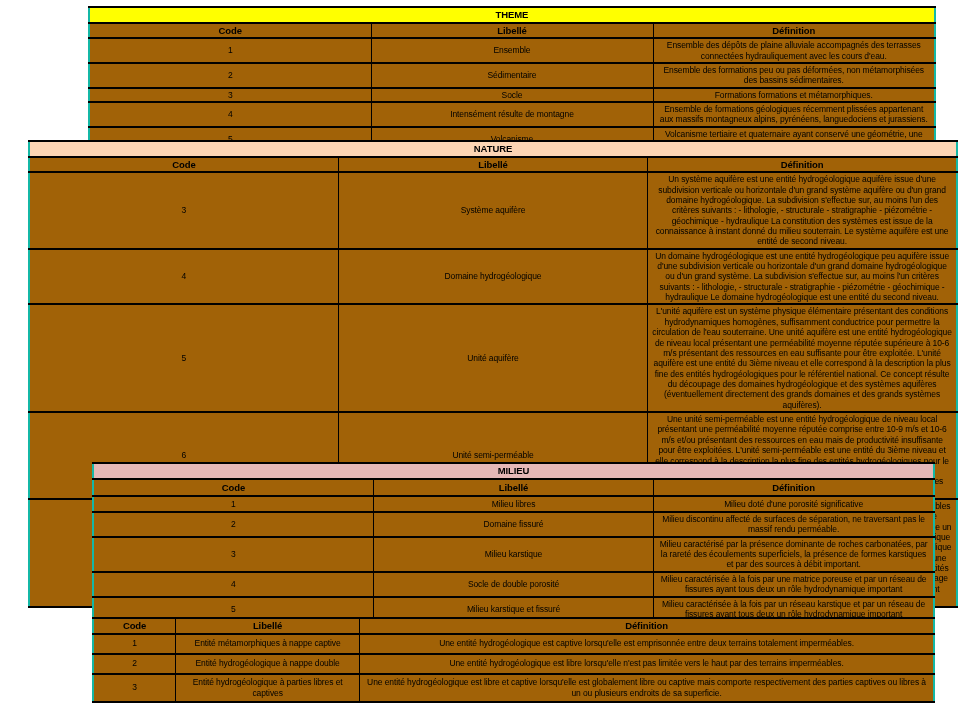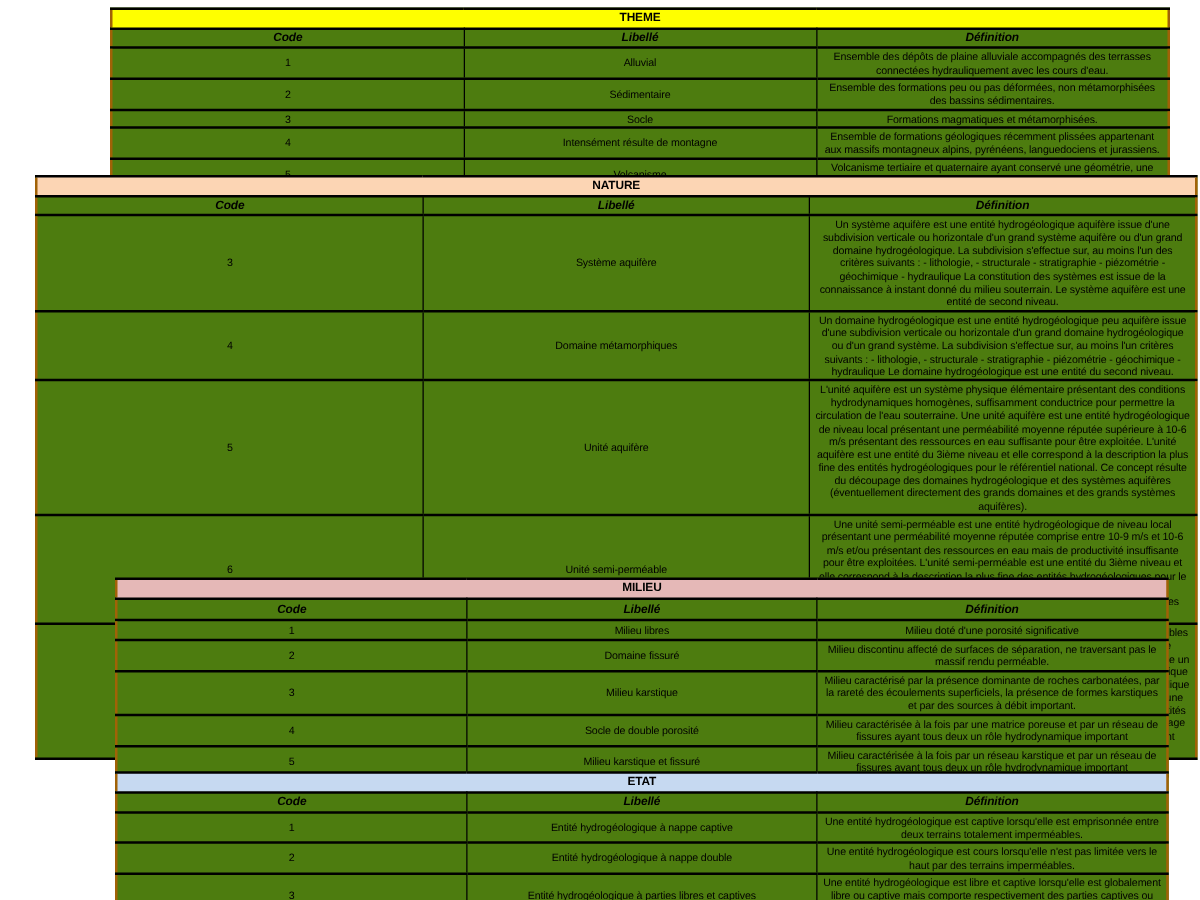--- a/index.html
+++ b/index.html
@@ -8,38 +8,38 @@
     background: #ffffff;
     position: relative;
     overflow: hidden;
     font-family: "Liberation Sans", "DejaVu Sans", sans-serif;
     color: #000;
   }
   table.def-table {
     position: absolute;
     border-collapse: collapse;
     table-layout: fixed;
-    background: #4d7c0f;
-    border: 2px solid #a16207;
+    background: #a16207;
+    border: 2px solid #14b8a6;
   }
   .def-table th, .def-table td {
     border: 1px solid #000;
     border-top-width: 2px;
     border-bottom-width: 2px;
     text-align: center;
     vertical-align: middle;
     padding: 1px 4px;
     font-size: 8.5px;
     line-height: 1.22;
     letter-spacing: -0.1px;
     font-weight: normal;
     word-wrap: break-word;
   }
   .def-table .title-cell { font-weight: bold; font-size: 9.5px; }
-  .def-table .header-row th { font-weight: bold; font-size: 9.5px; font-style: italic; }
+  .def-table .header-row th { font-weight: bold; font-size: 9.5px; }
 
   
   .t-theme { left: 88px; top: 6px; width: 848px; }
   .t-theme .col-code { width: 8.4%; }
   .t-theme .col-libelle { width: 15.8%; }
   .t-theme .title-row { height: 15px; }
   .t-theme .header-row { height: 14px; }
   .t-theme tbody tr:nth-child(1) { height: 14px; }
   .t-theme tbody tr:nth-child(2) { height: 14px; }
   .t-theme tbody tr:nth-child(3) { height: 14px; }
@@ -92,32 +92,32 @@
       </tr>
       <tr class="header-row">
         <th class="col-code">Code</th>
         <th class="col-libelle">Libellé</th>
         <th class="col-definition">Définition</th>
       </tr>
     </thead>
     <tbody>
         <tr>
           <td>1</td>
-          <td>Alluvial</td>
+          <td>Ensemble</td>
           <td>Ensemble des dépôts de plaine alluviale accompagnés des terrasses connectées hydrauliquement avec les cours d'eau.</td>
         </tr>
         <tr>
           <td>2</td>
           <td>Sédimentaire</td>
           <td>Ensemble des formations peu ou pas déformées, non métamorphisées des bassins sédimentaires.</td>
         </tr>
         <tr>
           <td>3</td>
           <td>Socle</td>
-          <td>Formations magmatiques et métamorphisées.</td>
+          <td>Formations formations et métamorphiques.</td>
         </tr>
         <tr>
           <td>4</td>
           <td>Intensément résulte de montagne</td>
           <td>Ensemble de formations géologiques récemment plissées appartenant aux massifs montagneux alpins, pyrénéens, languedociens et jurassiens.</td>
         </tr>
         <tr>
           <td>5</td>
           <td>Volcanisme</td>
           <td>Volcanisme tertiaire et quaternaire ayant conservé une géométrie, une morphologie et/ou une structure volcanique identifiable.</td>
@@ -137,21 +137,21 @@
       </tr>
     </thead>
     <tbody>
         <tr>
           <td>3</td>
           <td>Système aquifère</td>
           <td>Un système aquifère est une entité hydrogéologique aquifère issue d'une subdivision verticale ou horizontale d'un grand système aquifère ou d'un grand domaine hydrogéologique. La subdivision s'effectue sur, au moins l'un des critères suivants : - lithologie, - structurale - stratigraphie - piézométrie - géochimique - hydraulique La constitution des systèmes est issue de la connaissance à instant donné du milieu souterrain. Le système aquifère est une entité de second niveau.</td>
         </tr>
         <tr>
           <td>4</td>
-          <td>Domaine métamorphiques</td>
+          <td>Domaine hydrogéologique</td>
           <td>Un domaine hydrogéologique est une entité hydrogéologique peu aquifère issue d'une subdivision verticale ou horizontale d'un grand domaine hydrogéologique ou d'un grand système. La subdivision s'effectue sur, au moins l'un critères suivants : - lithologie, - structurale - stratigraphie - piézométrie - géochimique - hydraulique Le domaine hydrogéologique est une entité du second niveau.</td>
         </tr>
         <tr>
           <td>5</td>
           <td>Unité aquifère</td>
           <td>L'unité aquifère est un système physique élémentaire présentant des conditions hydrodynamiques homogènes, suffisamment conductrice pour permettre la circulation de l'eau souterraine. Une unité aquifère est une entité hydrogéologique de niveau local présentant une perméabilité moyenne réputée supérieure à 10-6 m/s présentant des ressources en eau suffisante pour être exploitée. L'unité aquifère est une entité du 3ième niveau et elle correspond à la description la plus fine des entités hydrogéologiques pour le référentiel national. Ce concept résulte du découpage des domaines hydrogéologique et des systèmes aquifères (éventuellement directement des grands domaines et des grands systèmes aquifères).</td>
         </tr>
         <tr>
           <td>6</td>
           <td>Unité semi-perméable</td>
@@ -200,39 +200,36 @@
         <tr>
           <td>5</td>
           <td>Milieu karstique et fissuré</td>
           <td>Milieu caractérisée à la fois par un réseau karstique et par un réseau de fissures ayant tous deux un rôle hydrodynamique important</td>
         </tr>
       </tbody>
   </table>
 
   <table class="def-table t-etat">
     <thead>
-      <tr class="title-row">
-        <th colspan="3" class="title-cell" style="background: rgb(198, 217, 241);">ETAT</th>
-      </tr>
       <tr class="header-row">
         <th class="col-code">Code</th>
         <th class="col-libelle">Libellé</th>
         <th class="col-definition">Définition</th>
       </tr>
     </thead>
     <tbody>
         <tr>
           <td>1</td>
-          <td>Entité hydrogéologique à nappe captive</td>
+          <td>Entité métamorphiques à nappe captive</td>
           <td>Une entité hydrogéologique est captive lorsqu'elle est emprisonnée entre deux terrains totalement imperméables.</td>
         </tr>
         <tr>
           <td>2</td>
           <td>Entité hydrogéologique à nappe double</td>
-          <td>Une entité hydrogéologique est cours lorsqu'elle n'est pas limitée vers le haut par des terrains imperméables.</td>
+          <td>Une entité hydrogéologique est libre lorsqu'elle n'est pas limitée vers le haut par des terrains imperméables.</td>
         </tr>
         <tr>
           <td>3</td>
           <td>Entité hydrogéologique à parties libres et captives</td>
           <td>Une entité hydrogéologique est libre et captive lorsqu'elle est globalement libre ou captive mais comporte respectivement des parties captives ou libres à un ou plusieurs endroits de sa superficie.</td>
         </tr>
       </tbody>
   </table>
 
 </div>

